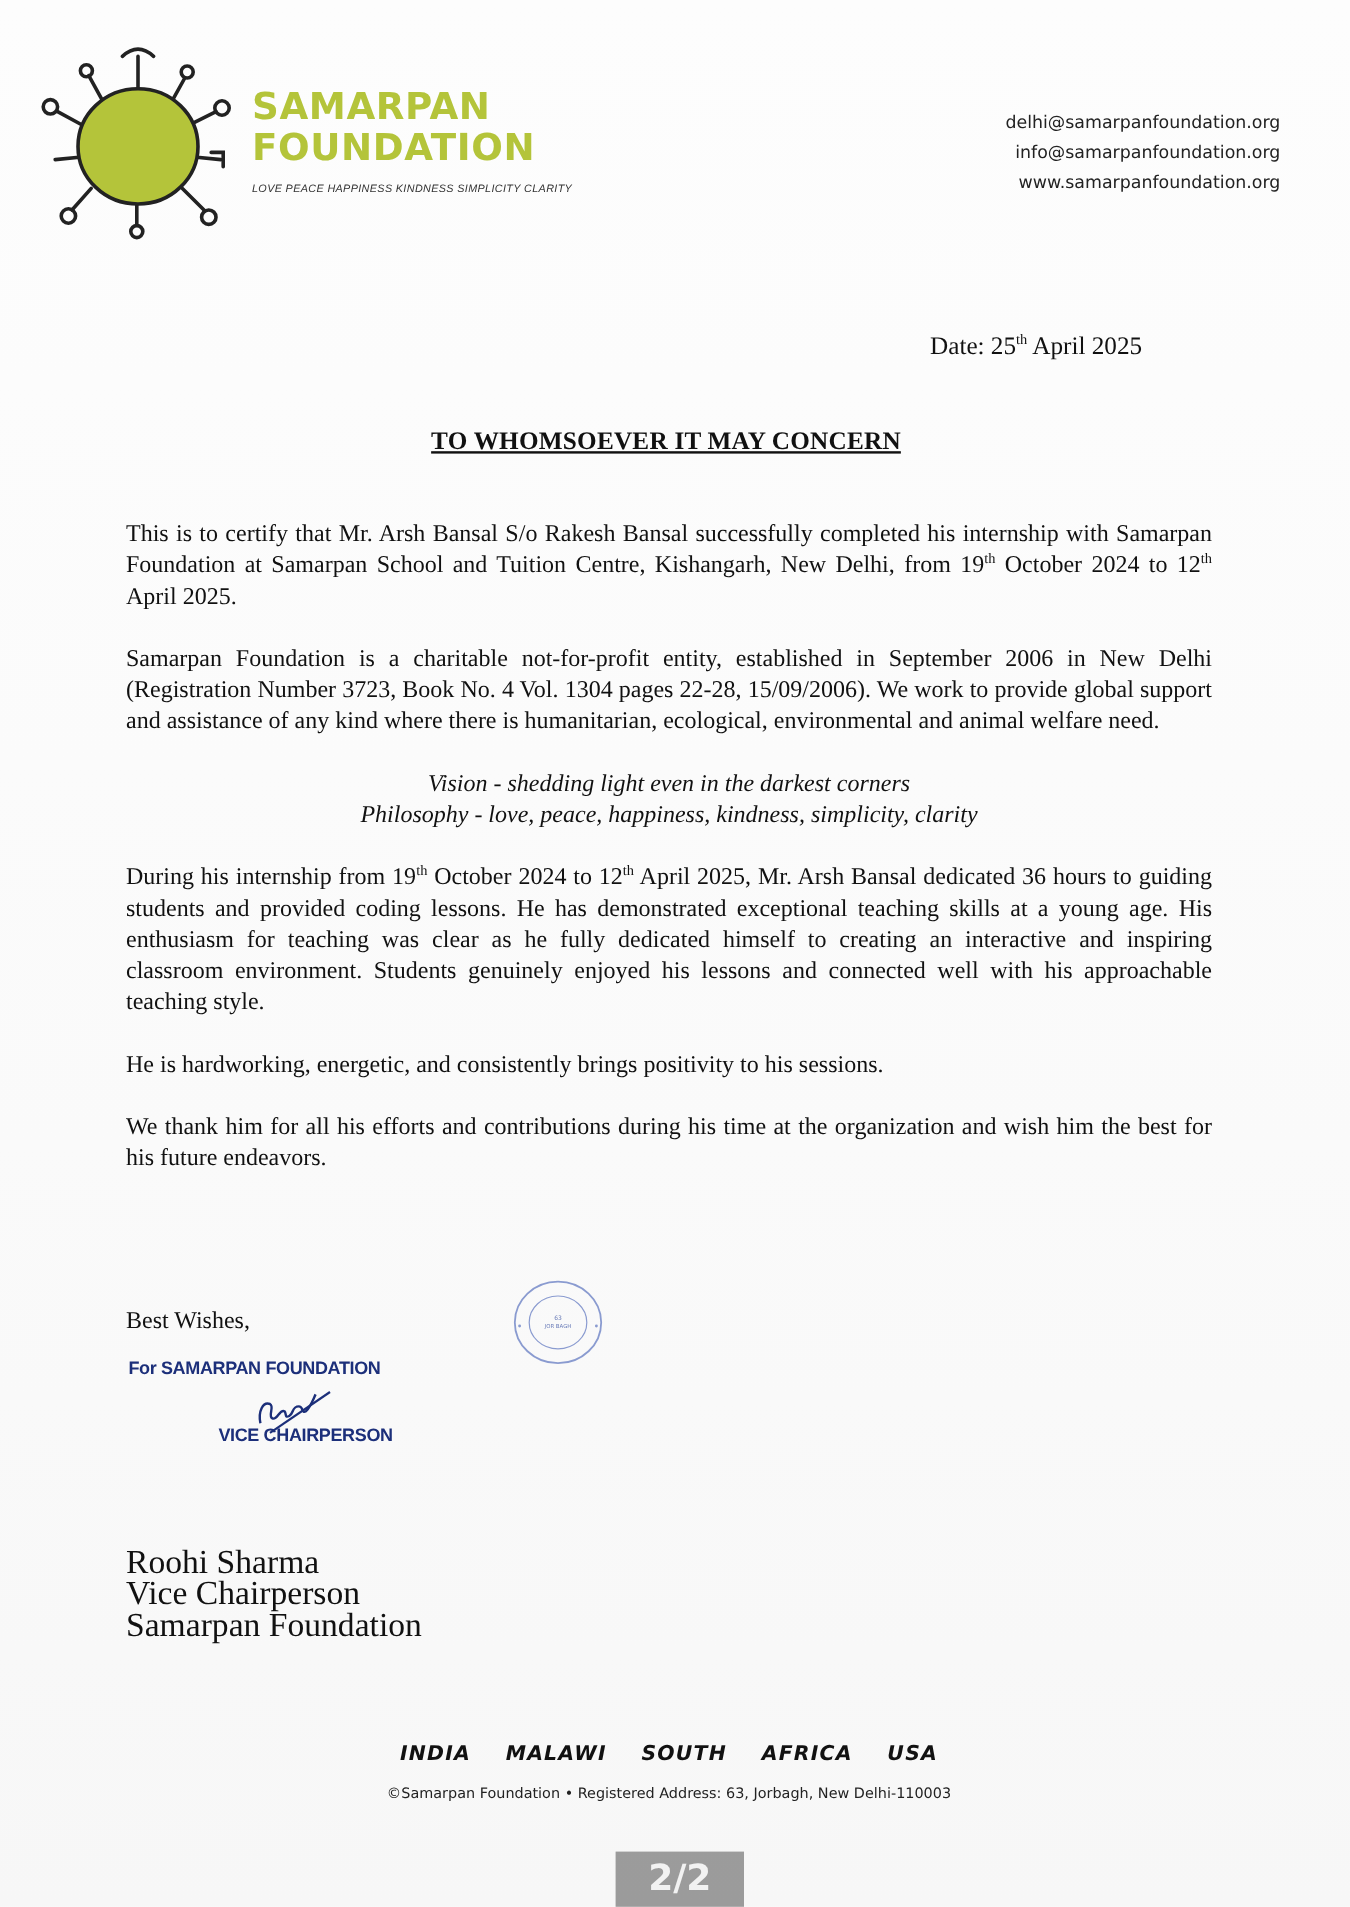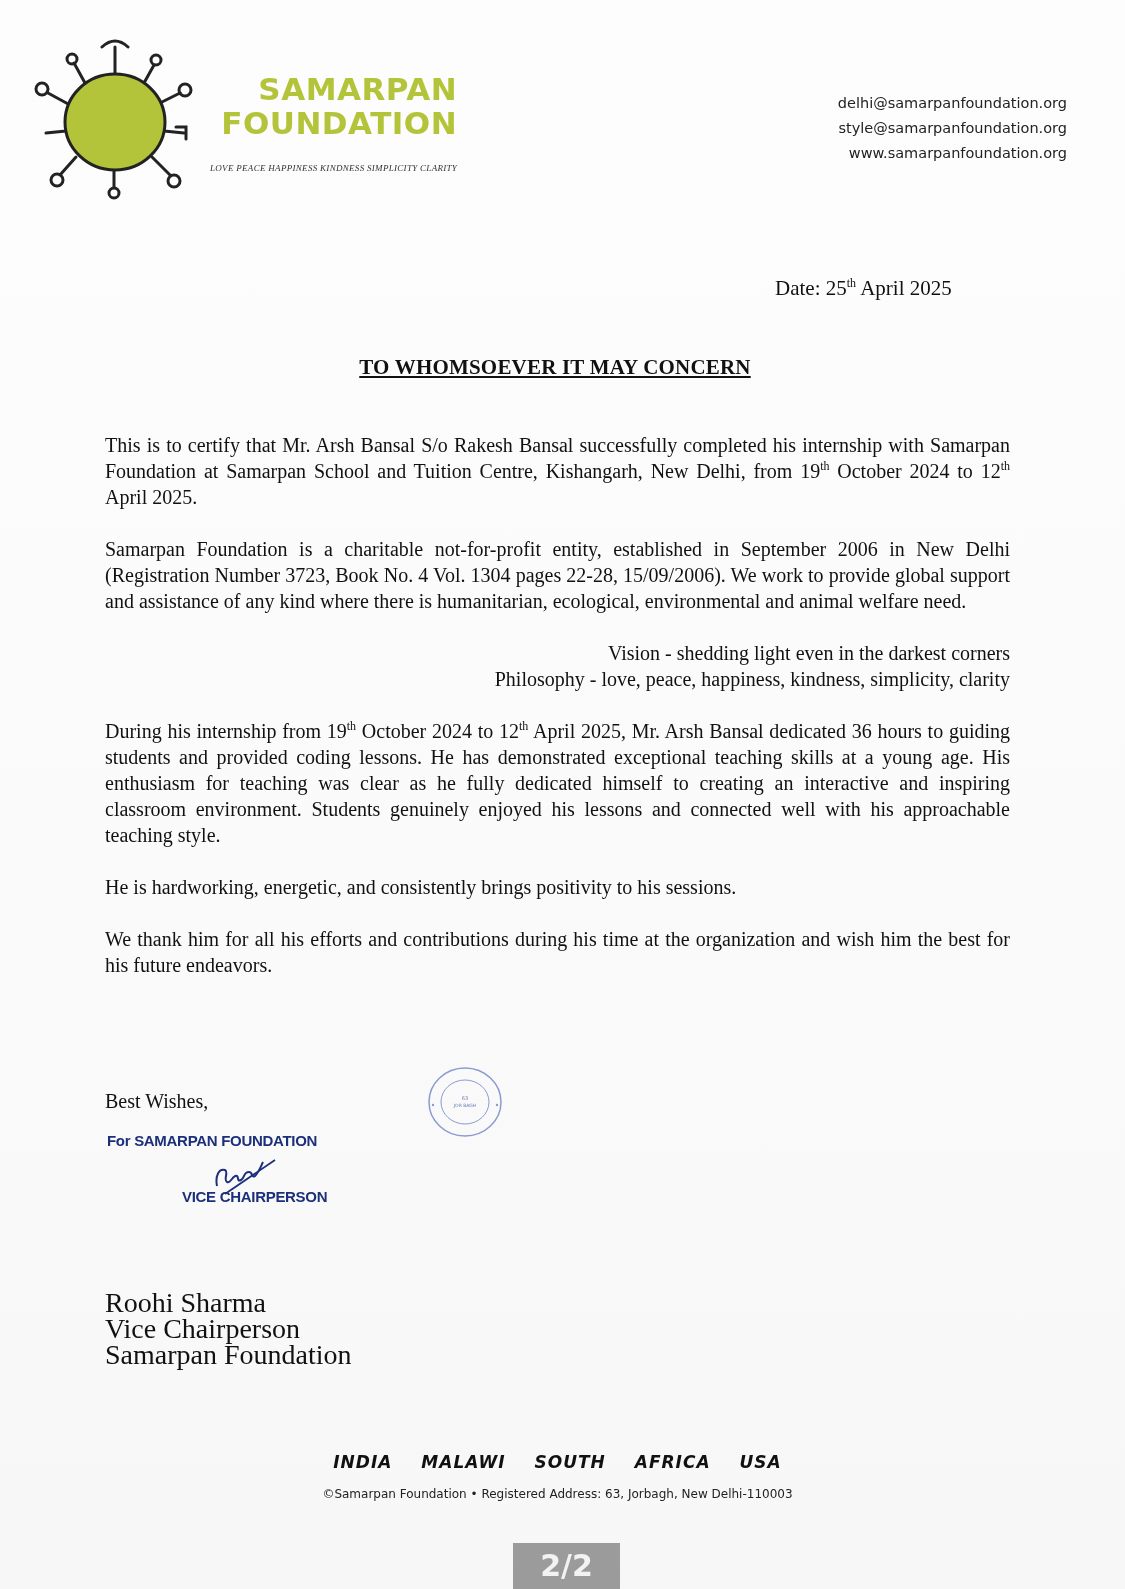--- a/index.html
+++ b/index.html
@@ -6,42 +6,42 @@
   body {
     width: 1125px; height: 1589px; position: relative; overflow: hidden;
     background: #ffffff;
     font-family: "Liberation Serif", serif;
     color: #111;
   }
   .page { position: absolute; left: 0; top: 0; width: 1125px; height: 1589px; background: linear-gradient(180deg,#fdfdfd 0%,#fafafa 60%,#f7f7f7 100%); }
 
   
   .logo { position: absolute; left: 30px; top: 35px; width: 170px; height: 165px; }
-  .brand { position: absolute; left: 210px; top: 72px; text-align: right; }
+  .brand { position: absolute; left: 210px; top: 72px; }
   .brand .name1, .brand .name2 {
     font-family: "DejaVu Sans", sans-serif; font-weight: bold; color: #b4c43a;
     font-size: 31px; line-height: 34px; letter-spacing: 0.5px;
   }
   .brand .tagline {
-    font-family: Liberation Serif, serif; font-style: italic; font-size: 9px;
-    color: #333; margin-top: 23px; letter-spacing: 0.3px; white-space: nowrap;
+    font-family: Liberation Sans, sans-serif; font-style: italic; font-size: 9px;
+    color: #333; margin-top: 12px; letter-spacing: 0.3px; white-space: nowrap;
   }
   .contacts { position: absolute; right: 58px; top: 91px; text-align: right;
     font-family: "DejaVu Sans", sans-serif; font-size: 14.5px; line-height: 25px; color: #222; }
 
   .date { position: absolute; left: 775px; top: 276px; font-size: 21px; }
   .date sup { font-size: 12px; }
 
   .title { position: absolute; left: 0; width: 1110px; top: 355px; text-align: center;
     font-weight: bold; font-size: 21px; text-decoration: underline; letter-spacing: 0.2px; }
 
   .body { position: absolute; left: 105px; width: 905px; top: 432px; font-size: 20px; line-height: 26px; text-align: justify; }
   .body p { margin: 0 0 26px 0; }
   .body sup { font-size: 12px; line-height: 0; }
-  .body .lines p { margin: 0; text-align: right; }
+  .body .lines p { margin: 0; text-align: center; font-style: italic; }
   .body .lines { margin-bottom: 26px; }
 
   .closing { position: absolute; left: 105px; top: 1090px; font-size: 20px; }
   .stamp-for { position: absolute; left: 107px; top: 1132px; font-family: "Liberation Sans", sans-serif;
     font-weight: bold; color: #1c2f7a; font-size: 15px; letter-spacing: -0.3px; }
   .stamp-vc { position: absolute; left: 182px; top: 1188px; font-family: "Liberation Sans", sans-serif;
     font-weight: bold; color: #1c2f7a; font-size: 15px; letter-spacing: -0.3px; }
   .signature { position: absolute; left: 205px; top: 1148px; width: 90px; height: 50px; }
   .seal { position: absolute; left: 425px; top: 1065px; width: 80px; height: 75px; }
 
@@ -91,21 +91,21 @@
   </svg>
 
   <div class="brand">
     <div class="name1">SAMARPAN</div>
     <div class="name2">FOUNDATION</div>
     <div class="tagline">LOVE PEACE HAPPINESS KINDNESS SIMPLICITY CLARITY</div>
   </div>
 
   <div class="contacts">
     <div>delhi@samarpanfoundation.org</div>
-    <div>style@samarpanfoundation.org</div>
+    <div>info@samarpanfoundation.org</div>
     <div>www.samarpanfoundation.org</div>
   </div>
 
   <div class="date"><span>Date: 25</span><sup>th</sup><span> April 2025</span></div>
 
   <div class="title">TO WHOMSOEVER IT MAY CONCERN</div>
 
   <div class="body">
     <p><span>This is to certify that Mr. Arsh Bansal S/o Rakesh Bansal successfully completed his internship with Samarpan Foundation at Samarpan School and Tuition Centre, Kishangarh, New Delhi, from 19</span><sup>th</sup><span> October 2024 to 12</span><sup>th</sup><span> April 2025.</span></p>
 

